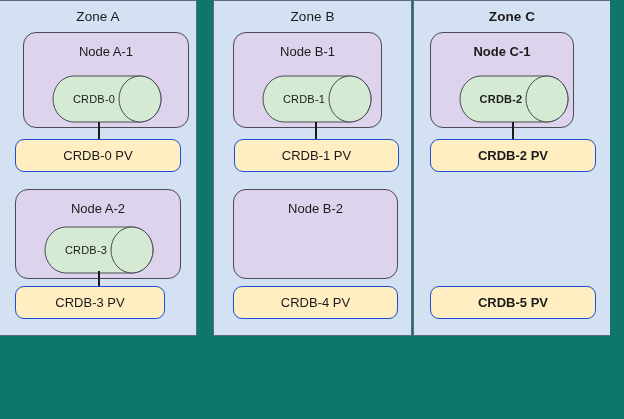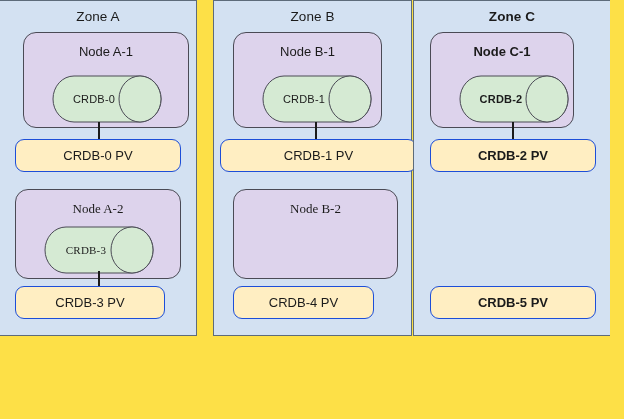--- a/index.html
+++ b/index.html
@@ -4,21 +4,21 @@
 <style>
   html, body {
     margin: 0;
     padding: 0;
     background: #000000;
   }
   #canvas {
     position: relative;
     width: 624px;
     height: 419px;
-    background: #fde047;
+    background: #0f766e;
     font-family: "Liberation Sans", sans-serif;
     overflow: hidden;
   }
 
   
   .zone {
     position: absolute;
     top: 0;
     height: 336px;
     background: #d3e1f2;
@@ -53,21 +53,21 @@
     top: 11px;
     left: 0;
     right: 0;
     text-align: center;
     font-size: 13px;
     color: #1b1b1b;
   }
 
   
   .node-row1 { top: 31px; height: 96px; }
-  .node-row2 { top: 188px; height: 90px; font-family: Liberation Serif, serif; }
+  .node-row2 { top: 188px; height: 90px; }
   #node-a1 { left: 23px;  width: 166px; }
   #node-a2 { left: 15px;  width: 166px; }
   #node-b1 { left: 19px;  width: 149px; }
   #node-b2 { left: 19px;  width: 165px; }
   #node-c1 { left: 16px;  width: 144px; }
 
   
   .cylinder {
     position: absolute;
     width: 110px;
@@ -108,22 +108,22 @@
     align-items: center;
     justify-content: center;
     font-size: 13px;
     color: #1b1b1b;
     height: 33px;
   }
   .pv-row1 { top: 138px; }
   .pv-row2 { top: 285px; }
   #pv-0 { left: 15px;  width: 166px; }
   #pv-3 { left: 15px;  width: 150px; }
-  #pv-1 { left: 6px;  width: 197px; }
-  #pv-4 { left: 19px;  width: 141px; }
+  #pv-1 { left: 20px;  width: 165px; }
+  #pv-4 { left: 19px;  width: 165px; }
   #pv-2 { left: 16px;  width: 166px; }
   #pv-5 { left: 16px;  width: 166px; }
 </style>
 </head>
 <body>
 
 <div id="canvas">
 
   <div class="zone" id="zone-a">
     <div class="zone-title">Zone A</div>

